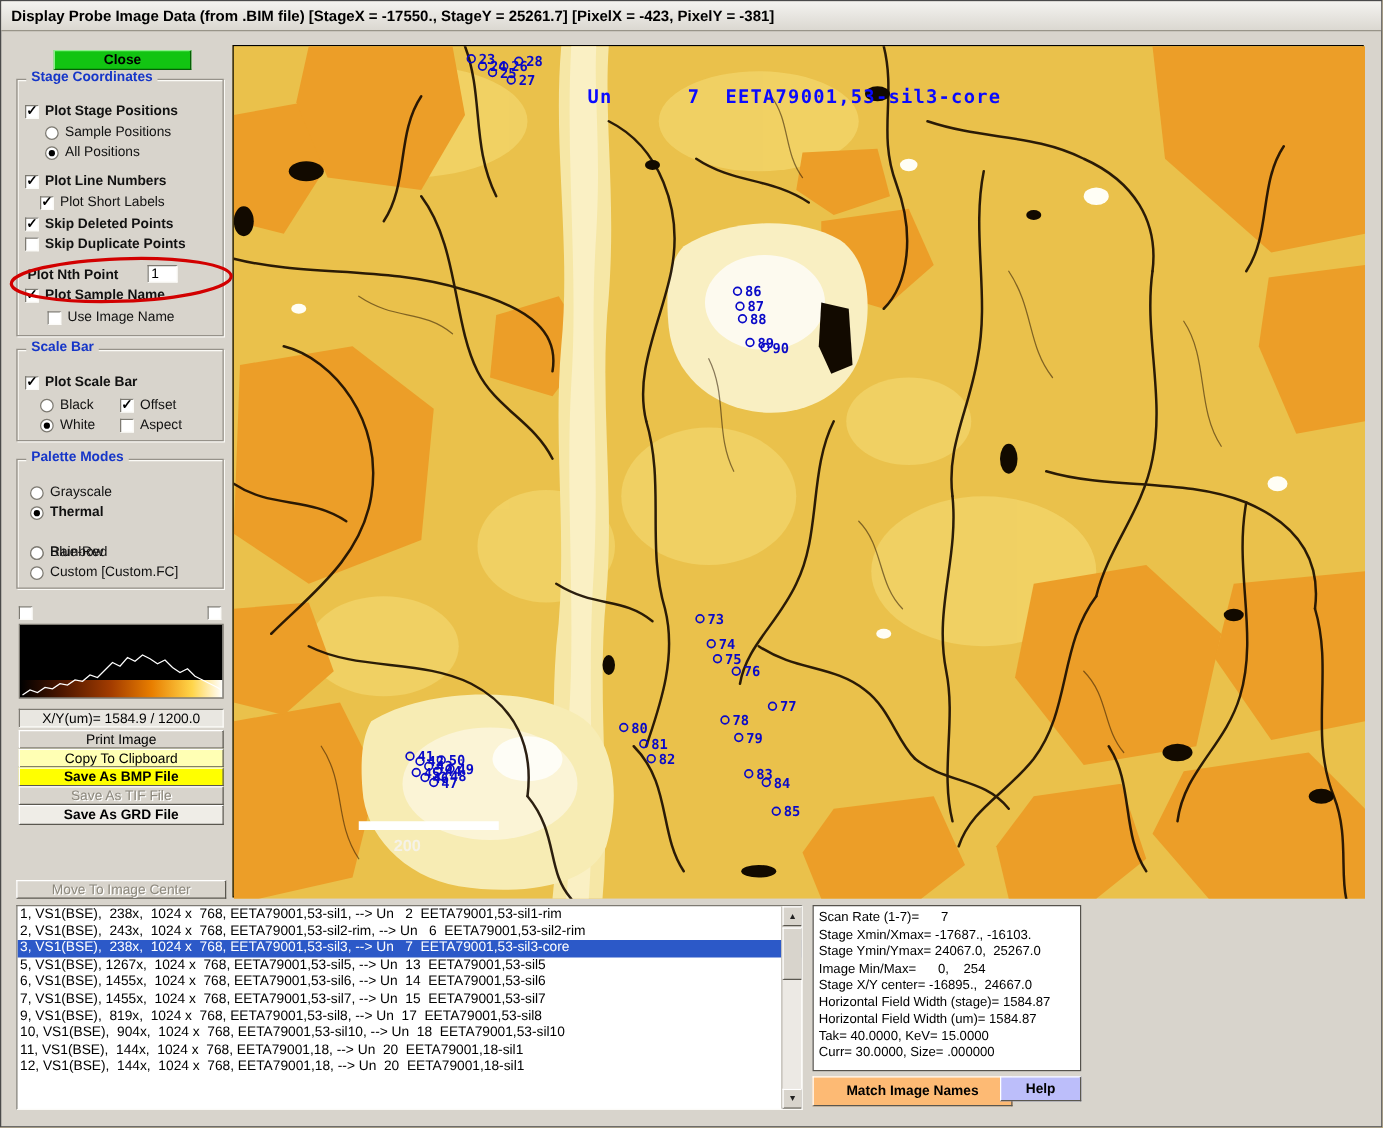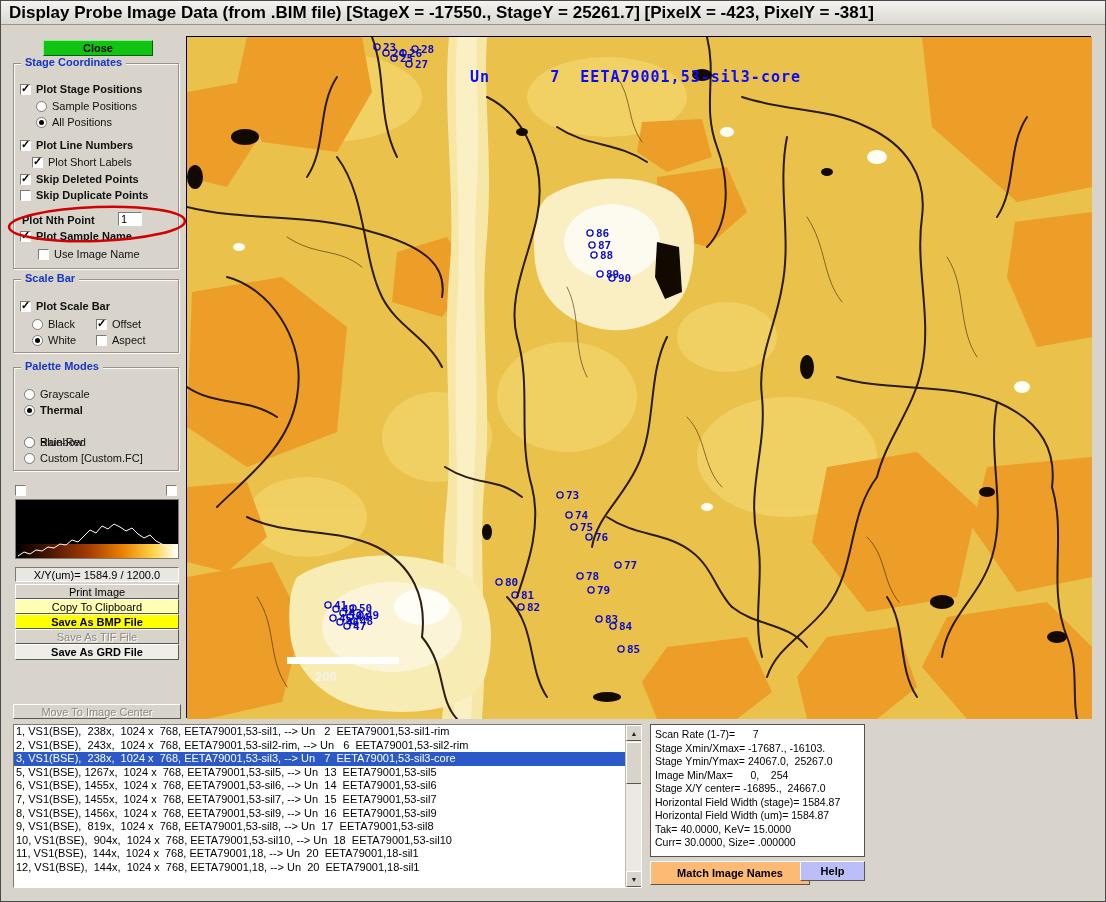--- a/index.html
+++ b/index.html
@@ -1,21 +1,21 @@
 <!DOCTYPE html>
 <html><head>
 <meta charset="utf-8">
 <style>
   html,body{margin:0;padding:0;background:#b0aca4;}
   *{box-sizing:border-box;}
   .window{position:relative;width:1106px;height:902px;background:#d8d4cc;
     border:1px solid #4a4a4a;font-family:"Liberation Sans",sans-serif;overflow:hidden;}
   .titlebar{position:absolute;left:0;top:0;width:100%;height:24px;
     background:linear-gradient(#f4f3f0,#dbd8d1);border-bottom:1px solid #989488;
-    font-size:17px;color:#000;display:flex;align-items:center;padding:0 8px;font-weight:bold;}
+    font-size:12px;color:#000;display:flex;align-items:center;padding:0 8px;font-weight:bold;}
   
   .btn3d{position:absolute;border:1px solid;border-color:#ffffff #5a574f #5a574f #ffffff;
     background:#d8d4cc;font-size:11px;display:flex;align-items:center;justify-content:center;
     font-family:"Liberation Sans",sans-serif;cursor:default;}
   .btn3d.disabled{color:#8d897e;text-shadow:1px 1px 0 #fff;}
   .bold{font-weight:bold;}
   .group{position:absolute;border:1px solid #96928a;box-shadow:1px 1px 0 #fbfaf6, inset 1px 1px 0 #fbfaf6;}
   .gcap{position:absolute;top:-8px;left:7px;background:#d8d4cc;padding:0 4px;
     font-size:11px;font-weight:bold;color:#1636c8;white-space:nowrap;}
   .row{position:absolute;display:flex;align-items:center;gap:5px;font-size:11px;white-space:nowrap;color:#111;}
@@ -401,21 +401,20 @@
     </svg>
   </div>
 
   <div class="listbox">
     <div class="lrow">1, VS1(BSE),  238x,  1024 x  768, EETA79001,53-sil1, --&gt; Un   2  EETA79001,53-sil1-rim</div>
     <div class="lrow">2, VS1(BSE),  243x,  1024 x  768, EETA79001,53-sil2-rim, --&gt; Un   6  EETA79001,53-sil2-rim</div>
     <div class="lrow sel">3, VS1(BSE),  238x,  1024 x  768, EETA79001,53-sil3, --&gt; Un   7  EETA79001,53-sil3-core</div>
     <div class="lrow">5, VS1(BSE), 1267x,  1024 x  768, EETA79001,53-sil5, --&gt; Un  13  EETA79001,53-sil5</div>
     <div class="lrow">6, VS1(BSE), 1455x,  1024 x  768, EETA79001,53-sil6, --&gt; Un  14  EETA79001,53-sil6</div>
     <div class="lrow">7, VS1(BSE), 1455x,  1024 x  768, EETA79001,53-sil7, --&gt; Un  15  EETA79001,53-sil7</div>
-    <div class="lrow">8, VS1(BSE), 1456x,  1024 x  768, EETA79001,53-sil9, --&gt; Un  16  EETA79001,53-sil9</div>
     <div class="lrow">9, VS1(BSE),  819x,  1024 x  768, EETA79001,53-sil8, --&gt; Un  17  EETA79001,53-sil8</div>
     <div class="lrow">10, VS1(BSE),  904x,  1024 x  768, EETA79001,53-sil10, --&gt; Un  18  EETA79001,53-sil10</div>
     <div class="lrow">11, VS1(BSE),  144x,  1024 x  768, EETA79001,18, --&gt; Un  20  EETA79001,18-sil1</div>
     <div class="lrow">12, VS1(BSE),  144x,  1024 x  768, EETA79001,18, --&gt; Un  20  EETA79001,18-sil1</div>
     <div class="vscroll">
       <div class="varrow" style="top:0;">▲</div>
       <div class="vthumb"></div>
       <div class="varrow" style="bottom:0;">▼</div>
     </div>
   </div>

